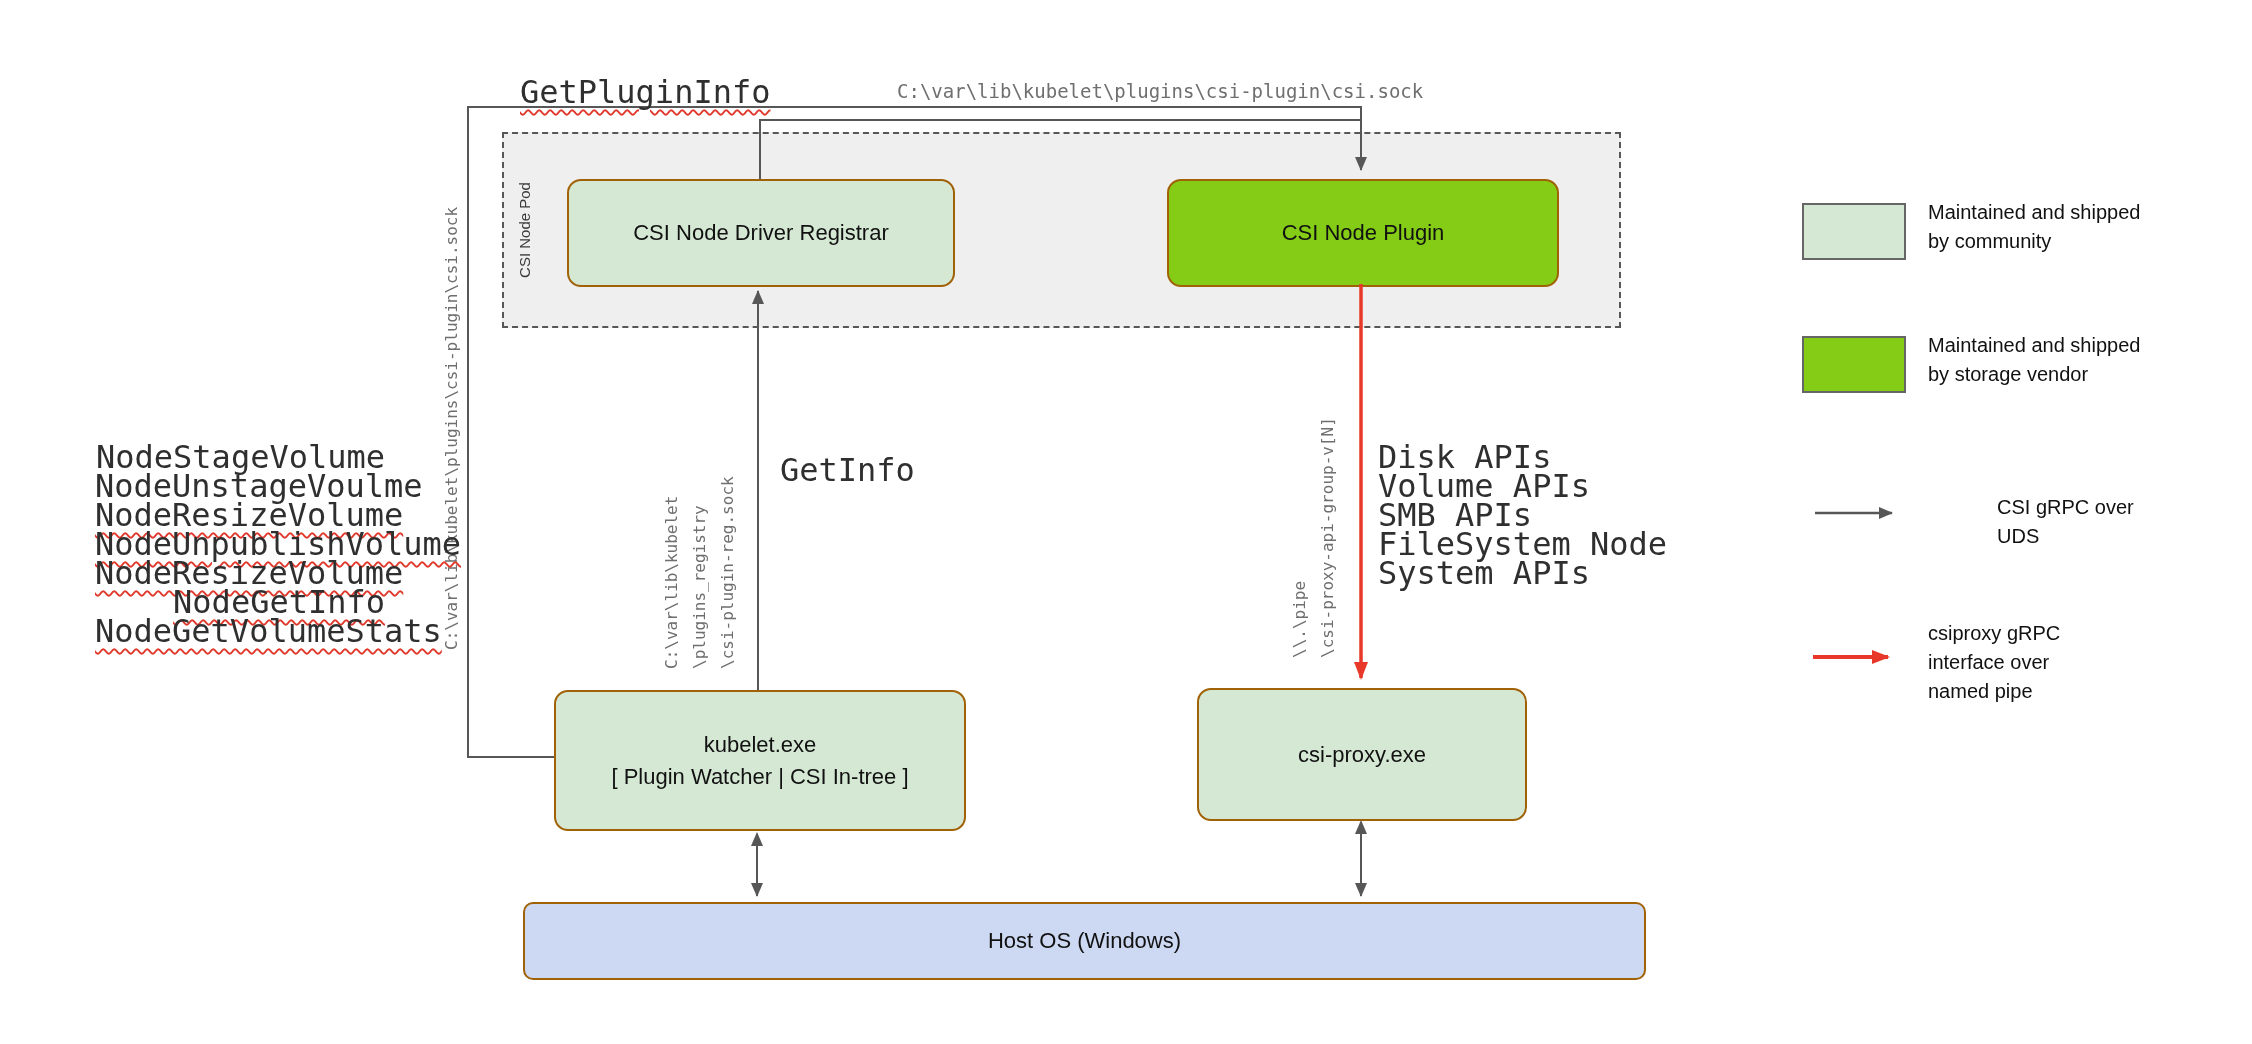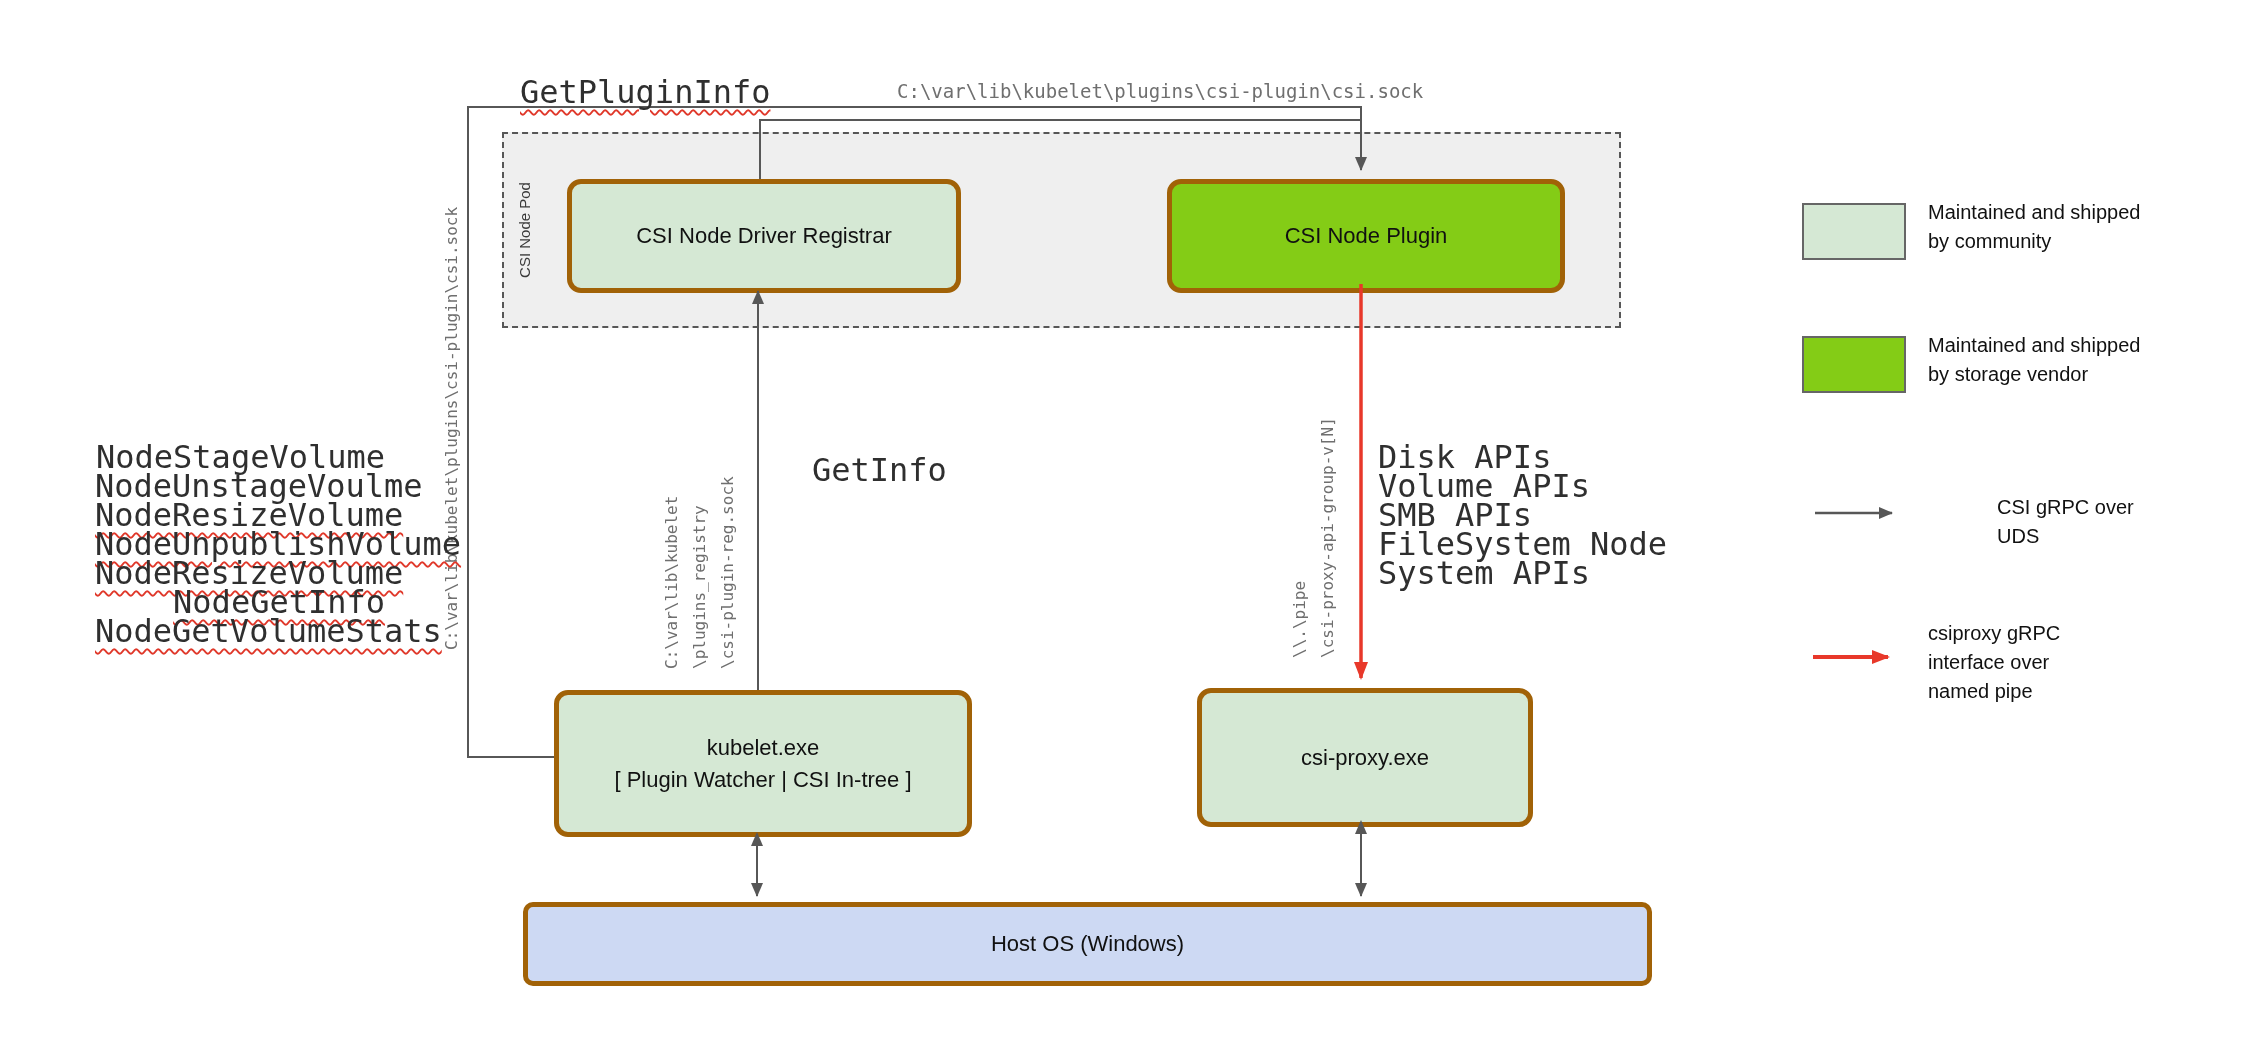--- a/index.html
+++ b/index.html
@@ -2,21 +2,21 @@
 <html><head>
 <meta charset="utf-8">
 <style>
   html,body{margin:0;padding:0;background:#ffffff;}
   .canvas{
     position:relative;width:2252px;height:1044px;background:#ffffff;overflow:hidden;
     font-family:"Liberation Sans",sans-serif;
   }
   svg.edges{position:absolute;left:0;top:0;z-index:5;pointer-events:none;}
   .node{
-    position:absolute;z-index:3;border:5px solid #a16207;border-radius:14px;
+    position:absolute;z-index:3;border:2px solid #a16207;border-radius:14px;
     display:flex;flex-direction:column;align-items:center;justify-content:center;
     font-size:22px;color:#111111;text-align:center;line-height:32px;
   }
   .green{background:#d5e8d4;}
   .yellow{background:#84cc16;}
   .blue{background:#cdd9f3;border-radius:10px;}
   .podbox{
     position:absolute;z-index:1;background:#efefef;border:2px dashed #575757;
   }
   .mono{font-family:"DejaVu Sans Mono",monospace;}
@@ -111,21 +111,21 @@
       <div class="squiggle">NodeGetInfo</div>
       <div class="squiggle">NodeGetVolumeStats</div>
     </div>
 
   <div class="lbl mono small gray vtext" style="left:600px;top:527px;width:200px;height:84px;">
       <div>C:\var\lib\kubelet</div>
       <div>\plugins_registry</div>
       <div>\csi-plugin-reg.sock</div>
     </div>
 
-  <div class="lbl mono big dark" style="left:780px;top:456px;white-space:normal;line-height:28px;margin-left:32px;">
+  <div class="lbl mono big dark" style="left:780px;top:456px;white-space:normal;line-height:28px;">
       <div>GetInfo</div>
     </div>
 
   <div class="lbl mono small gray vtext" style="left:1189px;top:505px;width:250px;height:56px;">
       <div>\\.\pipe</div>
       <div>\csi-proxy-api-group-v[N]</div>
     </div>
 
   <div class="lbl mono big dark" style="left:1378px;top:443px;white-space:normal;">
       <div>Disk APIs</div>

